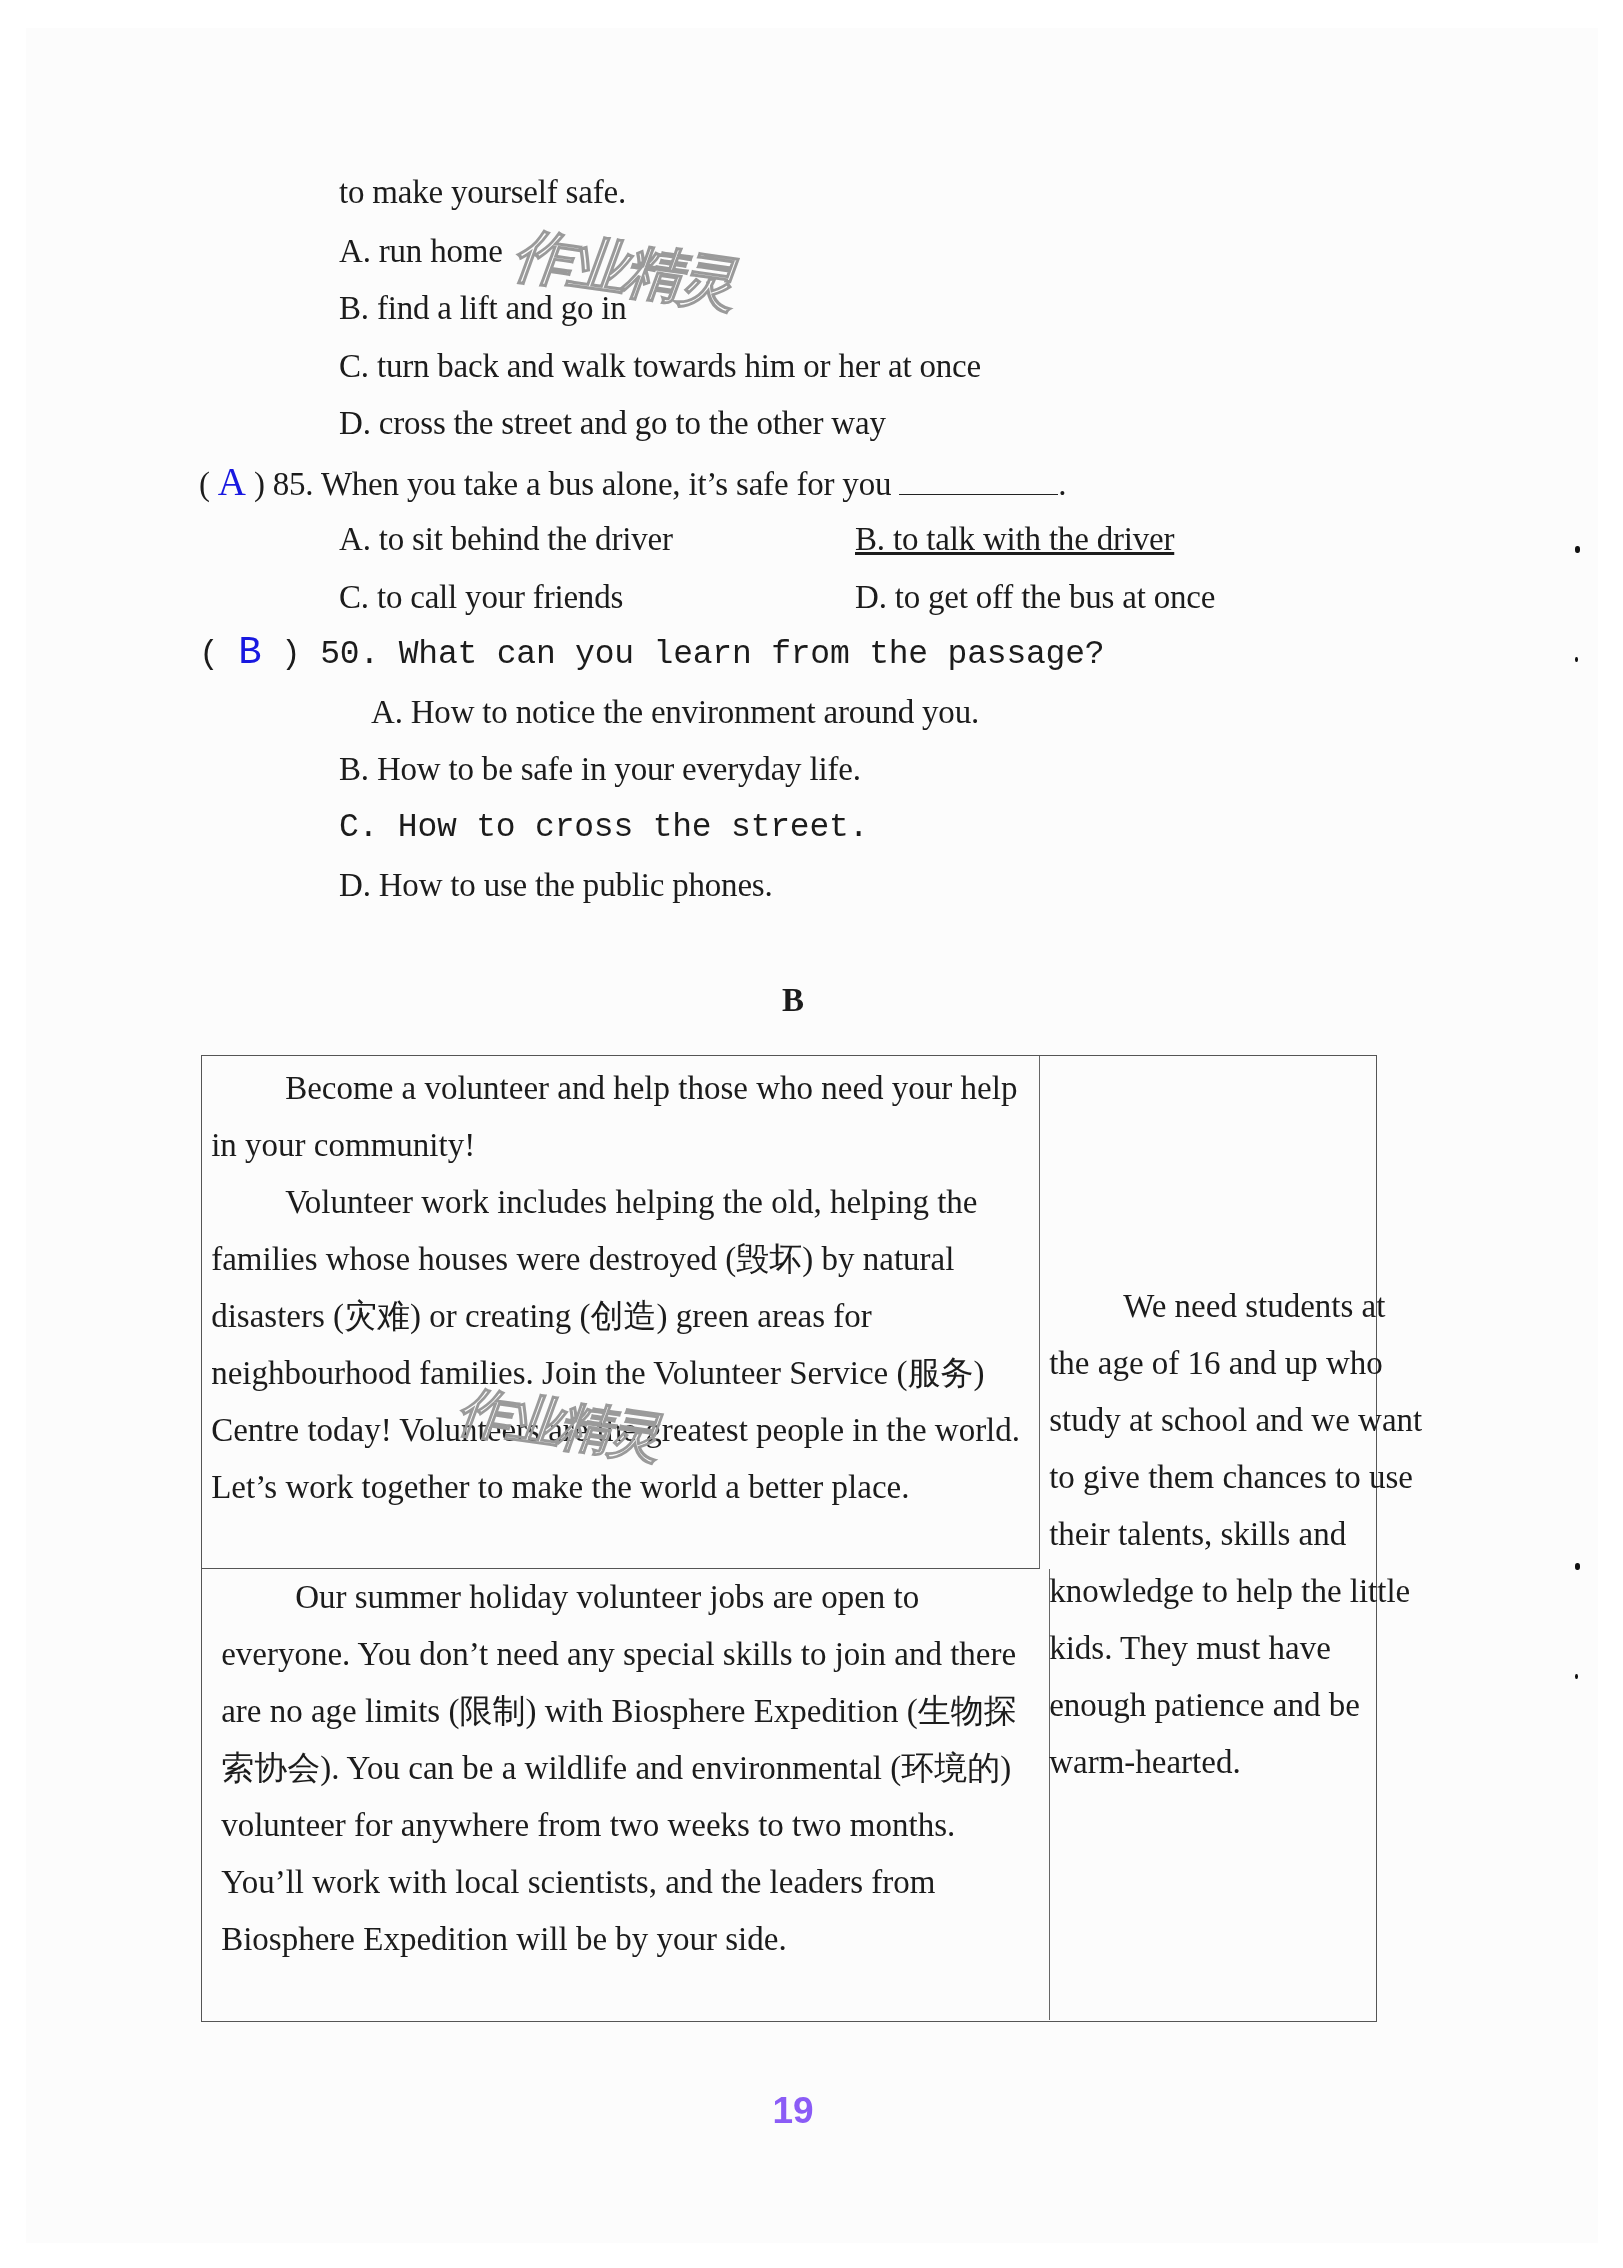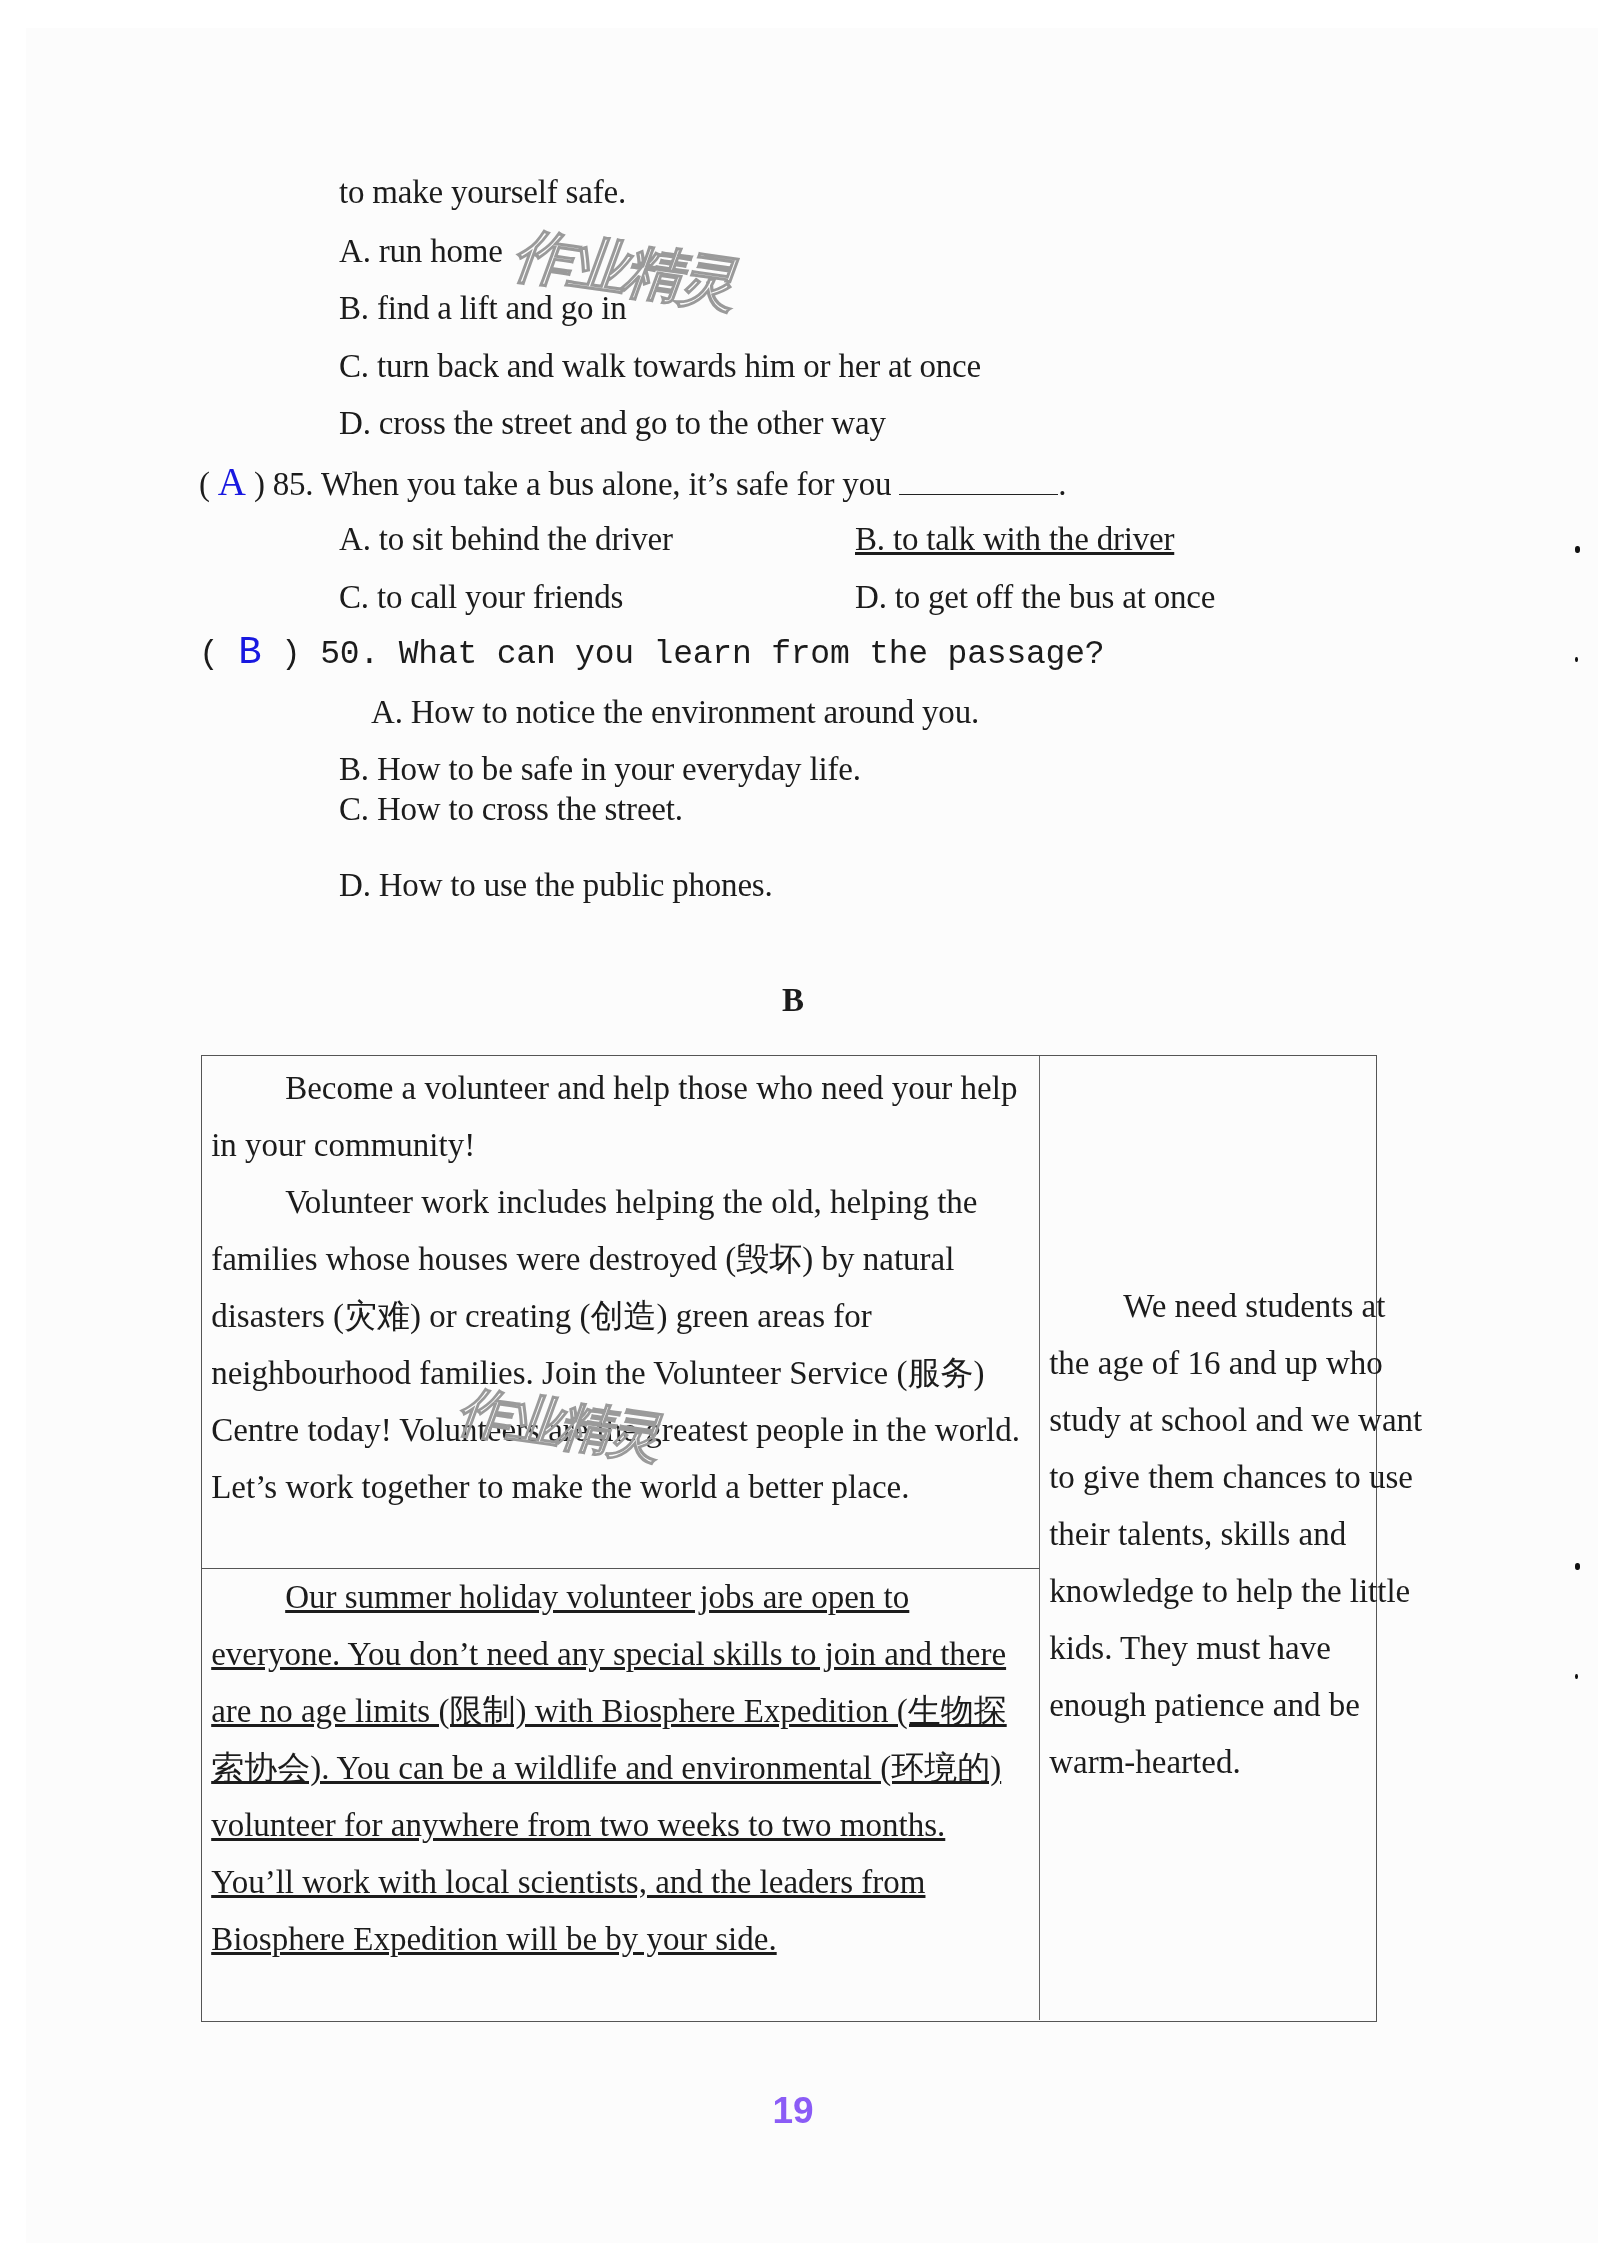--- a/index.html
+++ b/index.html
@@ -23,21 +23,21 @@
     position:absolute; left:0; width:1586px; text-align:center; top:982px;
     font-size:33px; font-weight:bold;
   }
   .tbl {
     position:absolute; left:201px; top:1055px; width:1176px; height:967px;
     border:1.4px solid #555; box-sizing:border-box;
   }
   .cell { position:absolute; box-sizing:border-box; font-size:33px; line-height:57px; }
   .cell p { margin:0; text-indent:74px; }
   .c-left-top { left:0; top:0; width:838px; height:513px; border-right:1.4px solid #666; border-bottom:1.4px solid #555; padding:3.7px 7.4px 0 9.2px; }
-  .c-left-bot { left:0; top:513px; width:838px; height:451px; border-right:1.4px solid #666; padding:0 7.4px 0 9.2px;text-decoration:underline; }
+  .c-left-bot { left:10px; top:513px; width:838px; height:451px; border-right:1.4px solid #666; padding:0 7.4px 0 9.2px; }
   .c-right { left:838px; top:0; width:398px; height:964px; padding:222px 5.5px 0 9.2px; }
   .page-number {
     position:absolute; left:0; width:1586px; top:2090px; text-align:center;
     font-family:"Liberation Sans", "DejaVu Sans", sans-serif; font-weight:bold; font-size:37px; color:#8b5cf6;
   }
   .watermark {
     position:absolute; font-family:"DejaVu Sans", sans-serif; font-size:59px; font-weight:bold;
     color:transparent; -webkit-text-stroke:1.2px #9a9a9a; transform:rotate(8deg) skewX(-12deg);
     white-space:nowrap; letter-spacing:-3.7px;
   }
@@ -71,21 +71,21 @@
 
 <div class="line" style="left:199px; top:633px;font-family:Liberation Mono, monospace;">
   <span>(</span>
   <span class="ans">B</span>
   <span>)</span>
   <span>50.</span>
   <span>What can you learn from the passage?</span>
 </div>
 <div class="line" style="left:339px; top:692px;margin-left:32px;">A. How to notice the environment around you.</div>
 <div class="line" style="left:339px; top:749px;">B. How to be safe in your everyday life.</div>
-<div class="line" style="left:339px; top:789px;">C. How to cross the street.</div>
+<div class="line" style="left:339px; top:807px;font-family:Liberation Mono, monospace;">C. How to cross the street.</div>
 <div class="line" style="left:339px; top:865px;">D. How to use the public phones.</div>
 
 <div class="section-title">B</div>
 
 <div class="tbl">
   <div class="cell c-left-top">
     <p>Become a volunteer and help those who need your help in your community!</p>
     <p>Volunteer work includes helping the old, helping the families whose houses were destroyed (毁坏) by natural disasters (灾难) or creating (创造) green areas for neighbourhood families. Join the Volunteer Service (服务) Centre today! Volunteers are the greatest people in the world. Let’s work together to make the world a better place.</p>
   </div>
   <div class="cell c-left-bot">

